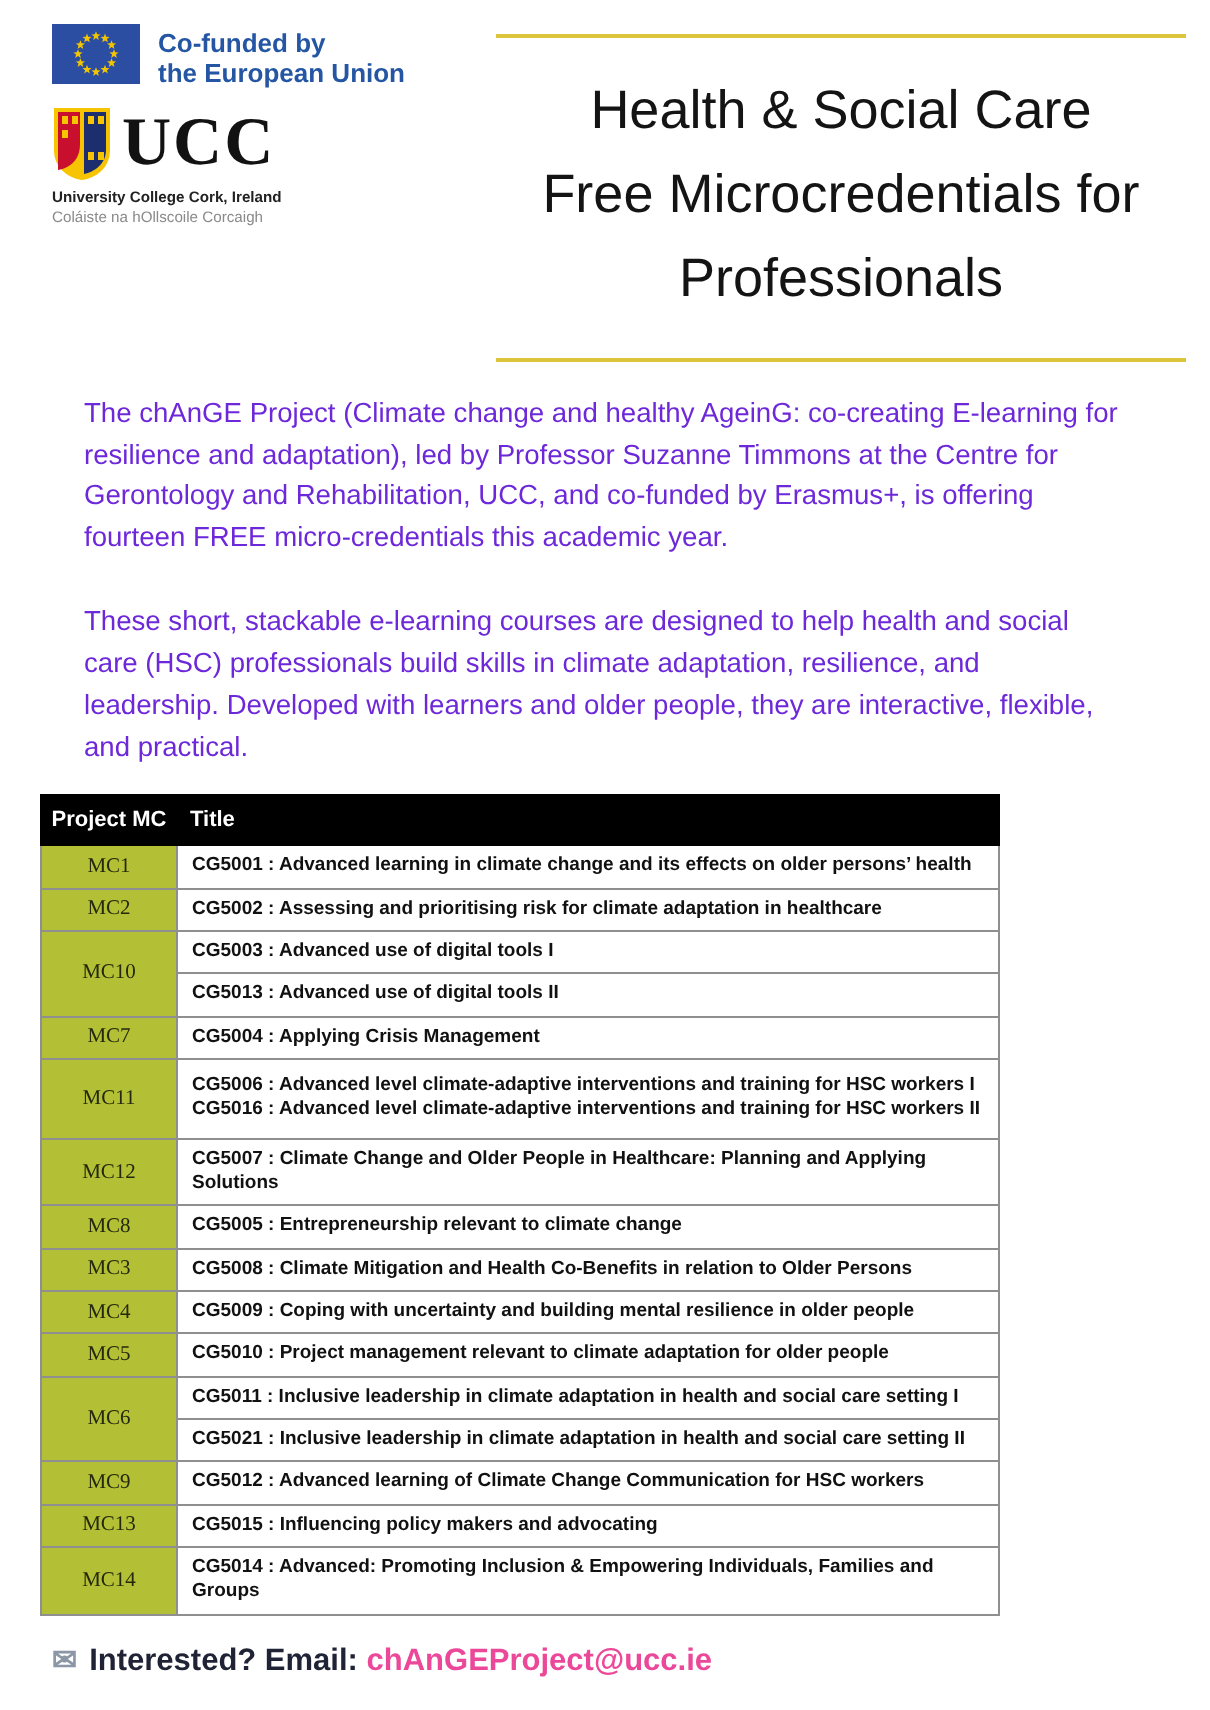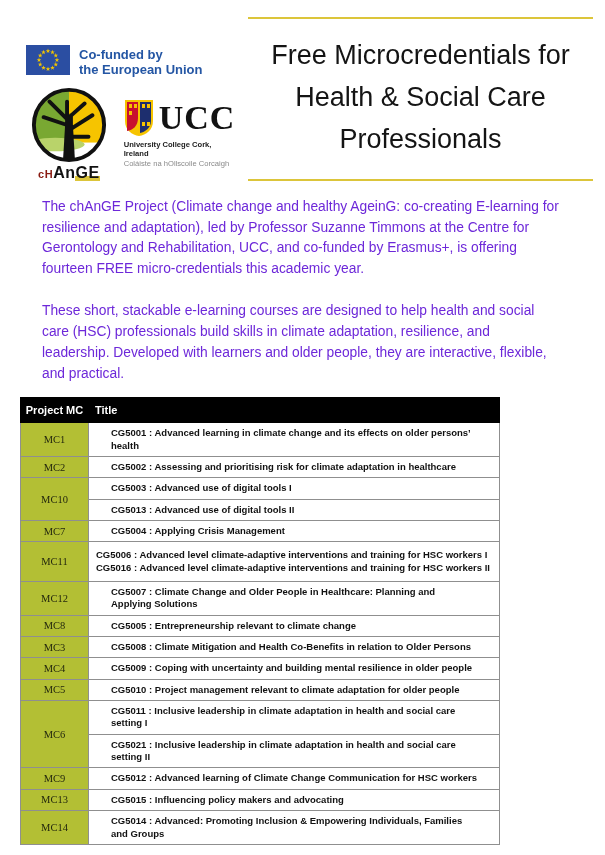--- a/index.html
+++ b/index.html
@@ -2,21 +2,21 @@
 <html style="--accent-yellow: #dcc53a; --mc-green: #b3bf34; --eu-blue: #2456a4; --header-black: #000000;"><head>
 <meta charset="utf-8">
 <style>
   html,body { margin:0; padding:0; background:#e8e8e8; }
   .page {
     position:relative; width:605px; height:855px; background:#ffffff;
     font-family:"Liberation Sans", sans-serif; color:#2e3040;
     margin:0 auto; overflow:hidden; box-sizing:border-box;
   }
   
-  .header { display:flex; padding:12px 12px 0 26px; box-sizing:border-box;align-items:flex-end; }
+  .header { display:flex; padding:12px 12px 0 26px; box-sizing:border-box; }
   .logos { width:212px; flex:0 0 212px; }
   .eu-row { display:flex; align-items:flex-start; gap:9px; }
   .eu-flag { width:44px; height:30px; display:block; }
   .eu-text { color:var(--eu-blue,#2456a4); font-weight:bold; font-size:13px; line-height:1.18; padding-top:2px; }
   .logo-row { display:flex; align-items:center; gap:12px; margin-top:8px; }
   .change-logo { width:86px; text-align:center; }
   .change-logo svg { width:78px; height:78px; display:block; margin:0 auto; }
   .change-wordmark { font-weight:bold; letter-spacing:0.5px; line-height:1; margin-top:1px; }
   .cw-small { color:#8a1b12; font-size:11px; }
   .cw-big { color:#111; font-size:16px; }
@@ -46,21 +46,21 @@
     background:#000; color:#fff; font-size:11px; font-weight:bold;
     text-align:left; padding:6px 6px; border:1px solid #000;
   }
   .mc-table th.h-mc { text-align:center; padding:6px 2px; }
   .mc-table td { border:1px solid #8f8f8f; }
   .mc-table td.mc {
     background:var(--mc-green,#b3bf34); text-align:center; vertical-align:middle;
     font-size:10.5px; color:#24280e; padding:2px;font-family:Liberation Serif, serif;
   }
   .mc-table td.title {
-    font-size:9.5px; font-weight:bold; color:#111; padding:4px 22px; line-height:1.3;
+    font-size:9.5px; font-weight:bold; color:#111; padding:4px 7px; line-height:1.3;
     background:#fff;
   }
   td.title.multi { padding:7px 7px; }
   
   .cta { margin:13px 0 0 26px; font-size:15.5px; font-weight:bold; color:#1f2335; }
   .envelope { color:#8b97a6; font-size:15px; margin-right:6px; }
   .cta-email { color:#ec4899; }
 </style>
 </head>
 <body>
@@ -88,39 +88,20 @@
               <polygon points="17.50,4.81 18.09,6.39 19.78,6.46 18.46,7.52 18.91,9.15 17.50,8.21 16.09,9.15 16.54,7.52 15.22,6.46 16.91,6.39"></polygon>
             </g>
         </svg>
         <div class="eu-text">
           <div>Co-funded by</div>
           <div>the European Union</div>
         </div>
       </div>
 
       <div class="logo-row">
-        <div class="change-logo">
-          <svg viewBox="0 0 80 80">
-            <defs>
-                <clipPath id="cclip">
-                  <circle cx="40" cy="40" r="36"></circle>
-                </clipPath>
-              </defs>
-            <g clip-path="url(#cclip)">
-              <rect x="0" y="0" width="40" height="80" fill="#79a832"></rect>
-              <rect x="40" y="0" width="40" height="80" fill="#f6c400"></rect>
-              <rect x="0" y="58" width="80" height="22" fill="#ffffff"></rect>
-              <ellipse cx="26" cy="60" rx="30" ry="7" fill="#b9d36a"></ellipse>
-              <path d="M38 74 L38 34 L20 16 M38 40 L14 32 M38 34 L38 16 M38 34 L56 18 M42 44 L64 30 M42 52 L60 52 M42 74 L42 30" stroke="#111" stroke-width="4" fill="none" stroke-linecap="round"></path>
-              <path d="M34 74 L46 74 L44 40 L36 40 Z" fill="#111"></path>
-            </g>
-            <circle cx="40" cy="40" r="36" fill="none" stroke="#111" stroke-width="4"></circle>
-          </svg>
-          <div class="change-wordmark"><span class="cw-small">cH</span><span class="cw-big">An</span><span class="cw-big cw-yellow">GE</span></div>
-        </div>
 
         <div class="ucc-logo">
           <div class="ucc-top">
             <svg class="ucc-shield" viewBox="0 0 30 38">
               <path d="M1 1 H29 V22 C29 31 22 36 15 37 C8 36 1 31 1 22 Z" fill="#f6c400"></path>
               <path d="M3 3 H14 V19 H3 Z" fill="#c8102e"></path>
               <path d="M16 3 H27 V19 H16 Z" fill="#1d2e6e"></path>
               <path d="M3 21 H14 C14 29 9 33 3 34 Z" fill="#c8102e" transform="translate(0,-2)"></path>
               <path d="M16 19 H27 V22 C27 29 21 33 16 34 Z" fill="#1d2e6e"></path>
               <rect x="5" y="5" width="3" height="4" fill="#f6c400"></rect>
@@ -133,22 +114,22 @@
             </svg>
             <div class="ucc-acronym">UCC</div>
           </div>
           <div class="ucc-line1">University College Cork, Ireland</div>
           <div class="ucc-line2">Coláiste na hOllscoile Corcaigh</div>
         </div>
       </div>
     </div>
 
     <div class="title-block">
+      <div class="title-line">Health &amp; Social Care</div>
       <div class="title-line">Free Microcredentials for</div>
-      <div class="title-line">Health &amp; Social Care</div>
       <div class="title-line">Professionals</div>
     </div>
   </div>
 
   <div class="intro">
     <p>The chAnGE Project (Climate change and healthy AgeinG: co-creating E-learning for resilience and adaptation), led by Professor Suzanne Timmons at the Centre for Gerontology and Rehabilitation, UCC, and co-funded by Erasmus+, is offering fourteen FREE micro-credentials this academic year.</p>
     <p>These short, stackable e-learning courses are designed to help health and social care (HSC) professionals build skills in climate adaptation, resilience, and leadership. Developed with learners and older people, they are interactive, flexible, and practical.</p>
   </div>
 
   <table class="mc-table">

